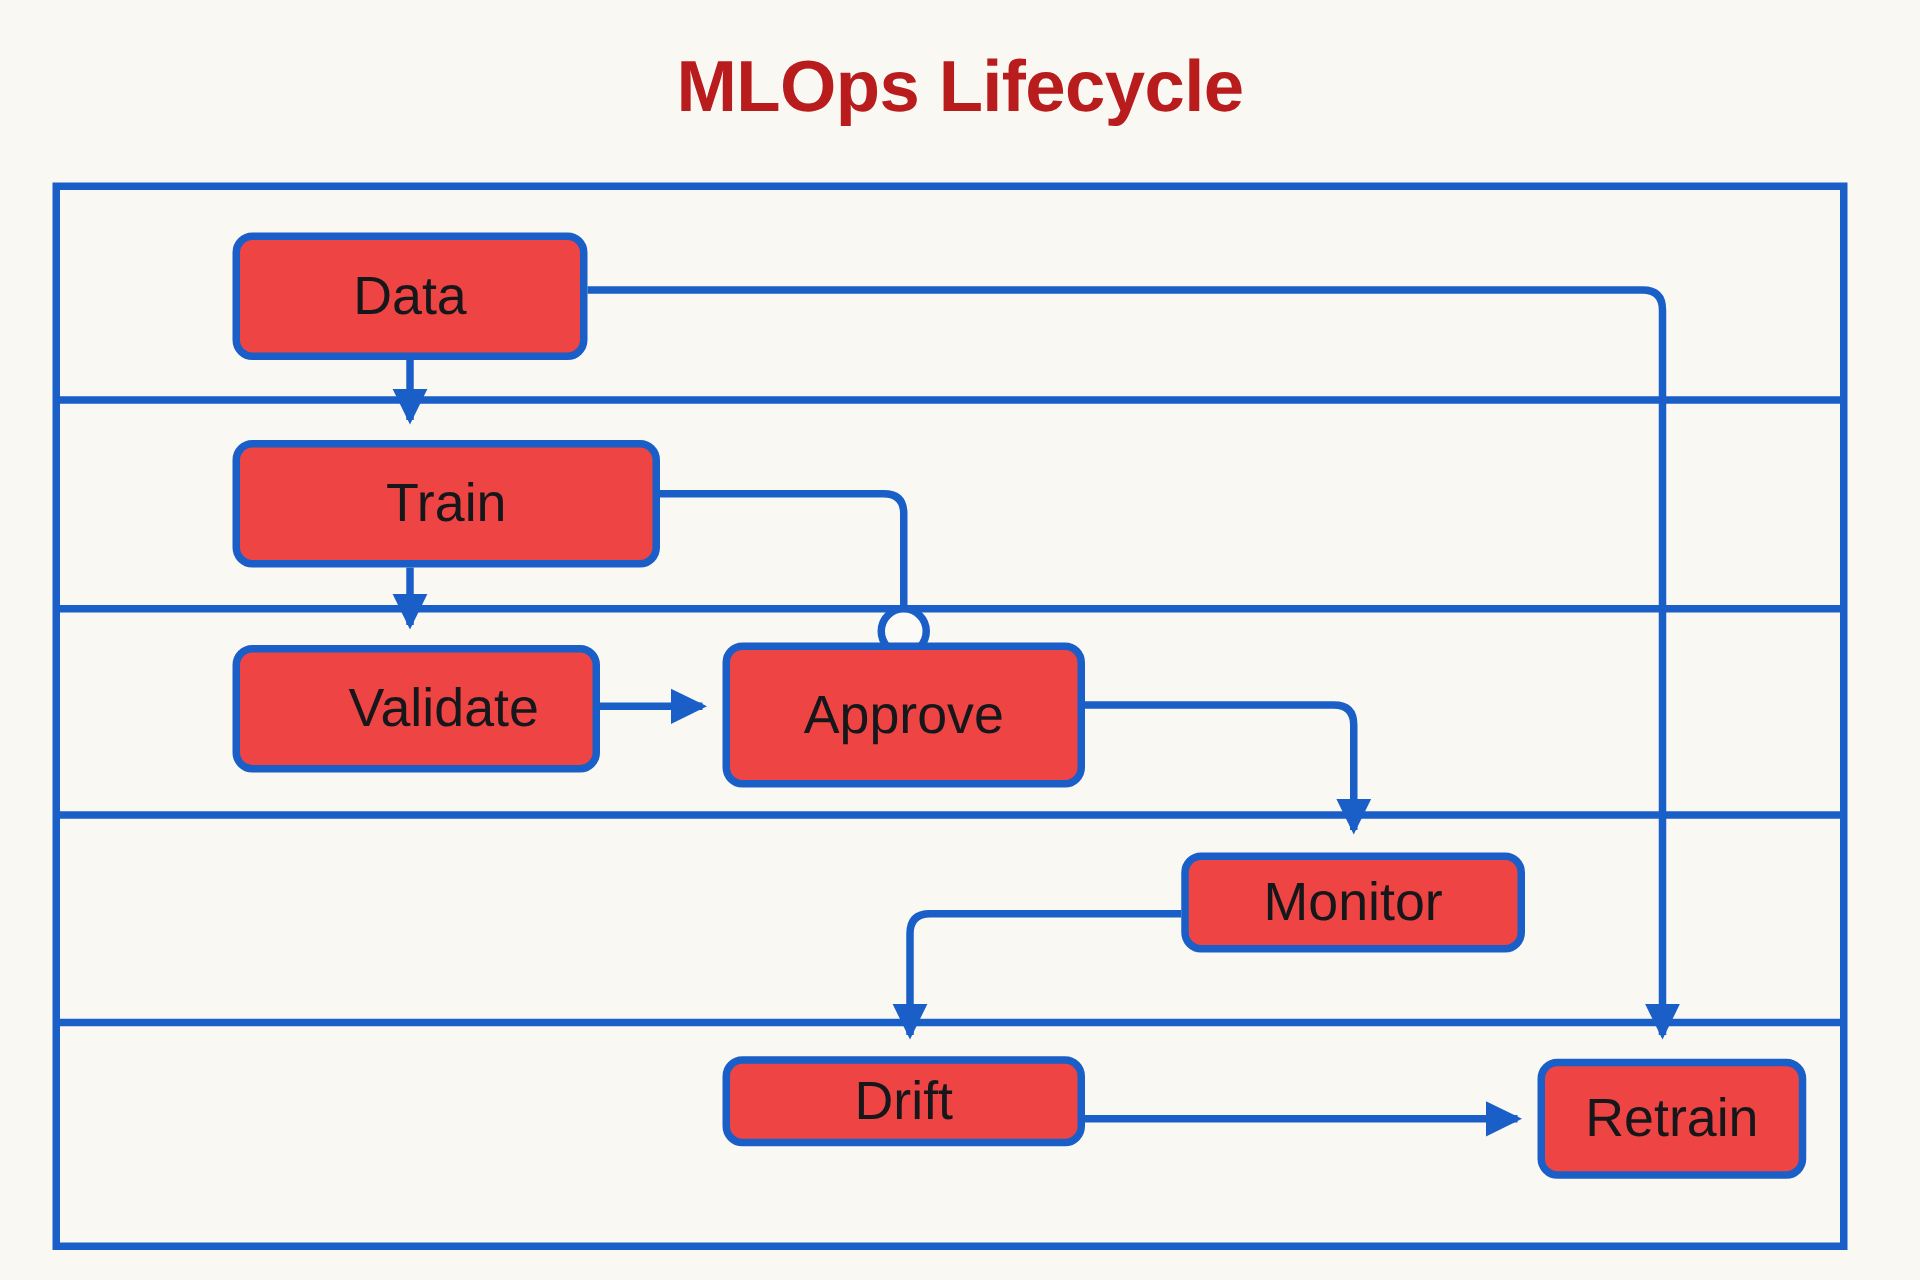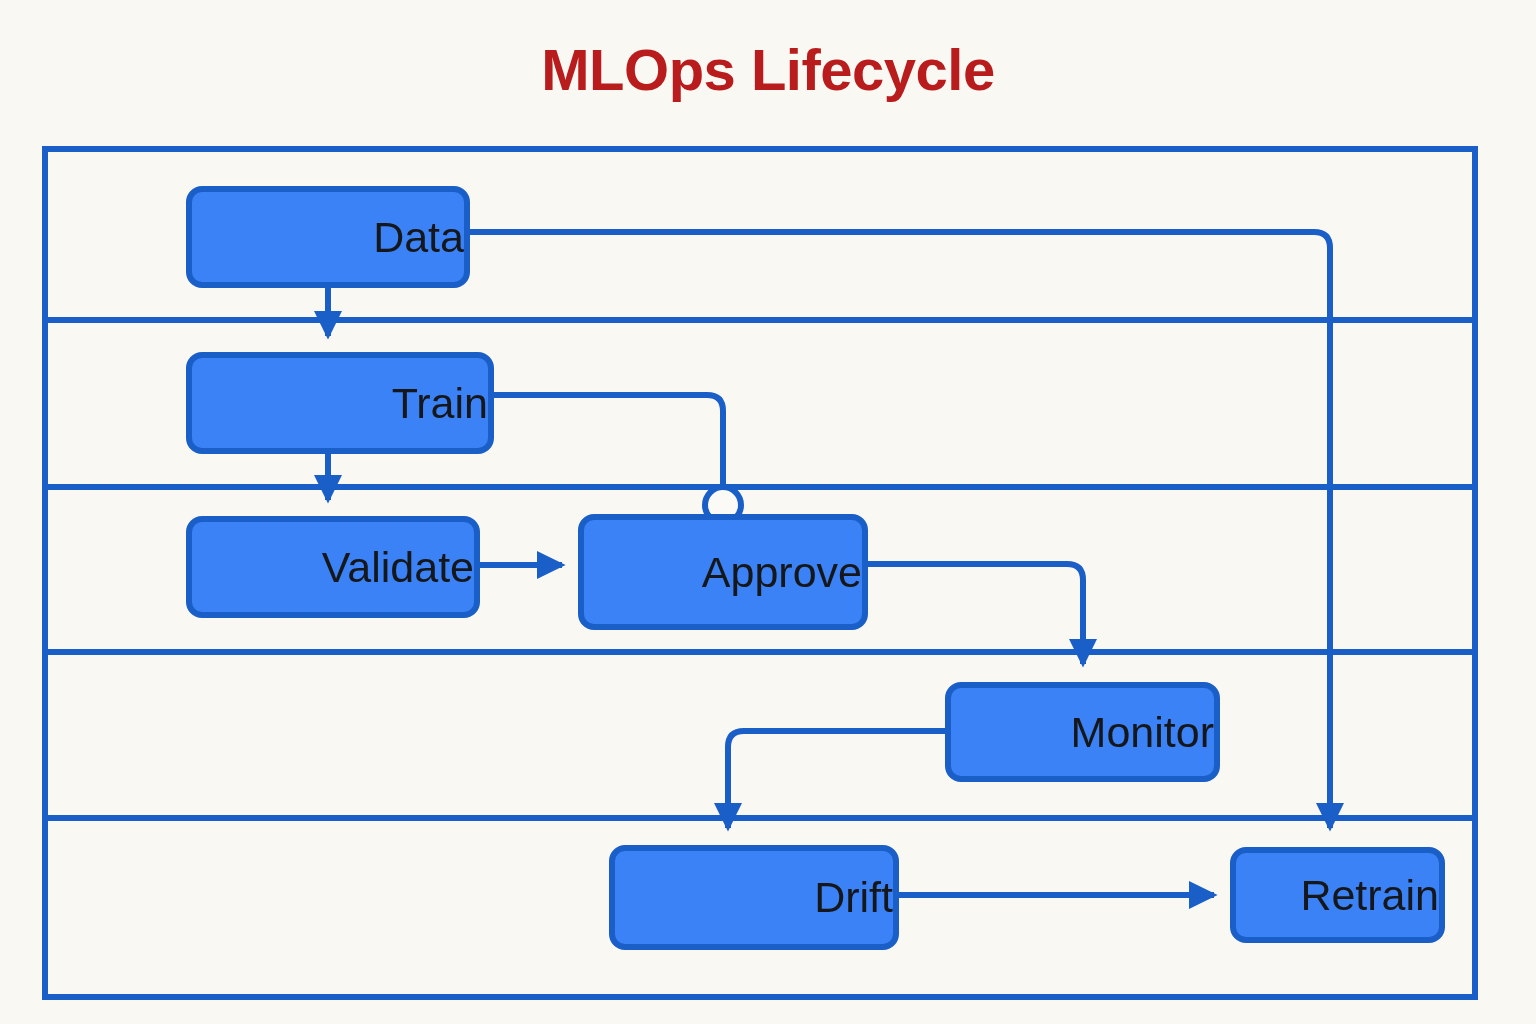--- a/index.html
+++ b/index.html
@@ -29,27 +29,27 @@
     width: 1536px;
     text-align: center;
     font-size: 58px;
     font-weight: bold;
     color: #b91c1c;
     letter-spacing: -0.5px;
     font-family: "Liberation Sans", sans-serif;
   }
   .node {
     position: absolute;
-    background: #3b82f6;
+    background: #ef4444;
     border: 6px solid #1a5fc8;
     border-radius: 16px;
     box-sizing: border-box;
     display: flex;
     align-items: center;
-    justify-content: flex-end;
+    justify-content: center;
     color: #15171a;
     font-size: 43px;
     font-family: "Liberation Sans", sans-serif;
     z-index: 3;
   }
   svg { display: block; }
 </style>
 </head>
 <body>
 
@@ -93,35 +93,35 @@
     <path d="M 868 895 L 1214 895" marker-end="url(#arrowhead)"></path>
   </g>
 
   <circle cx="723" cy="505" r="18" fill="#fbfaf7" stroke="#1a5fc8" stroke-width="6"></circle>
 </svg>
 
 <div class="node" style="left:186px; top:186px; width:284px; height:102px;">
   <span>Data</span>
 </div>
 
-<div class="node" style="left:186px; top:352px; width:308px; height:102px;">
+<div class="node" style="left:186px; top:352px; width:342px; height:102px;">
   <span>Train</span>
 </div>
 
 <div class="node" style="left:186px; top:516px; width:294px; height:102px;padding-left:44px;">
   <span>Validate</span>
 </div>
 
 <div class="node" style="left:578px; top:514px; width:290px; height:116px;">
   <span>Approve</span>
 </div>
 
-<div class="node" style="left:945px; top:682px; width:275px; height:100px;">
+<div class="node" style="left:945px; top:682px; width:275px; height:80px;">
   <span>Monitor</span>
 </div>
 
-<div class="node" style="left:609px; top:845px; width:290px; height:105px;">
+<div class="node" style="left:578px; top:845px; width:290px; height:72px;">
   <span>Drift</span>
 </div>
 
 <div class="node" style="left:1230px; top:847px; width:215px; height:96px;">
   <span>Retrain</span>
 </div>
 
 </body></html>

